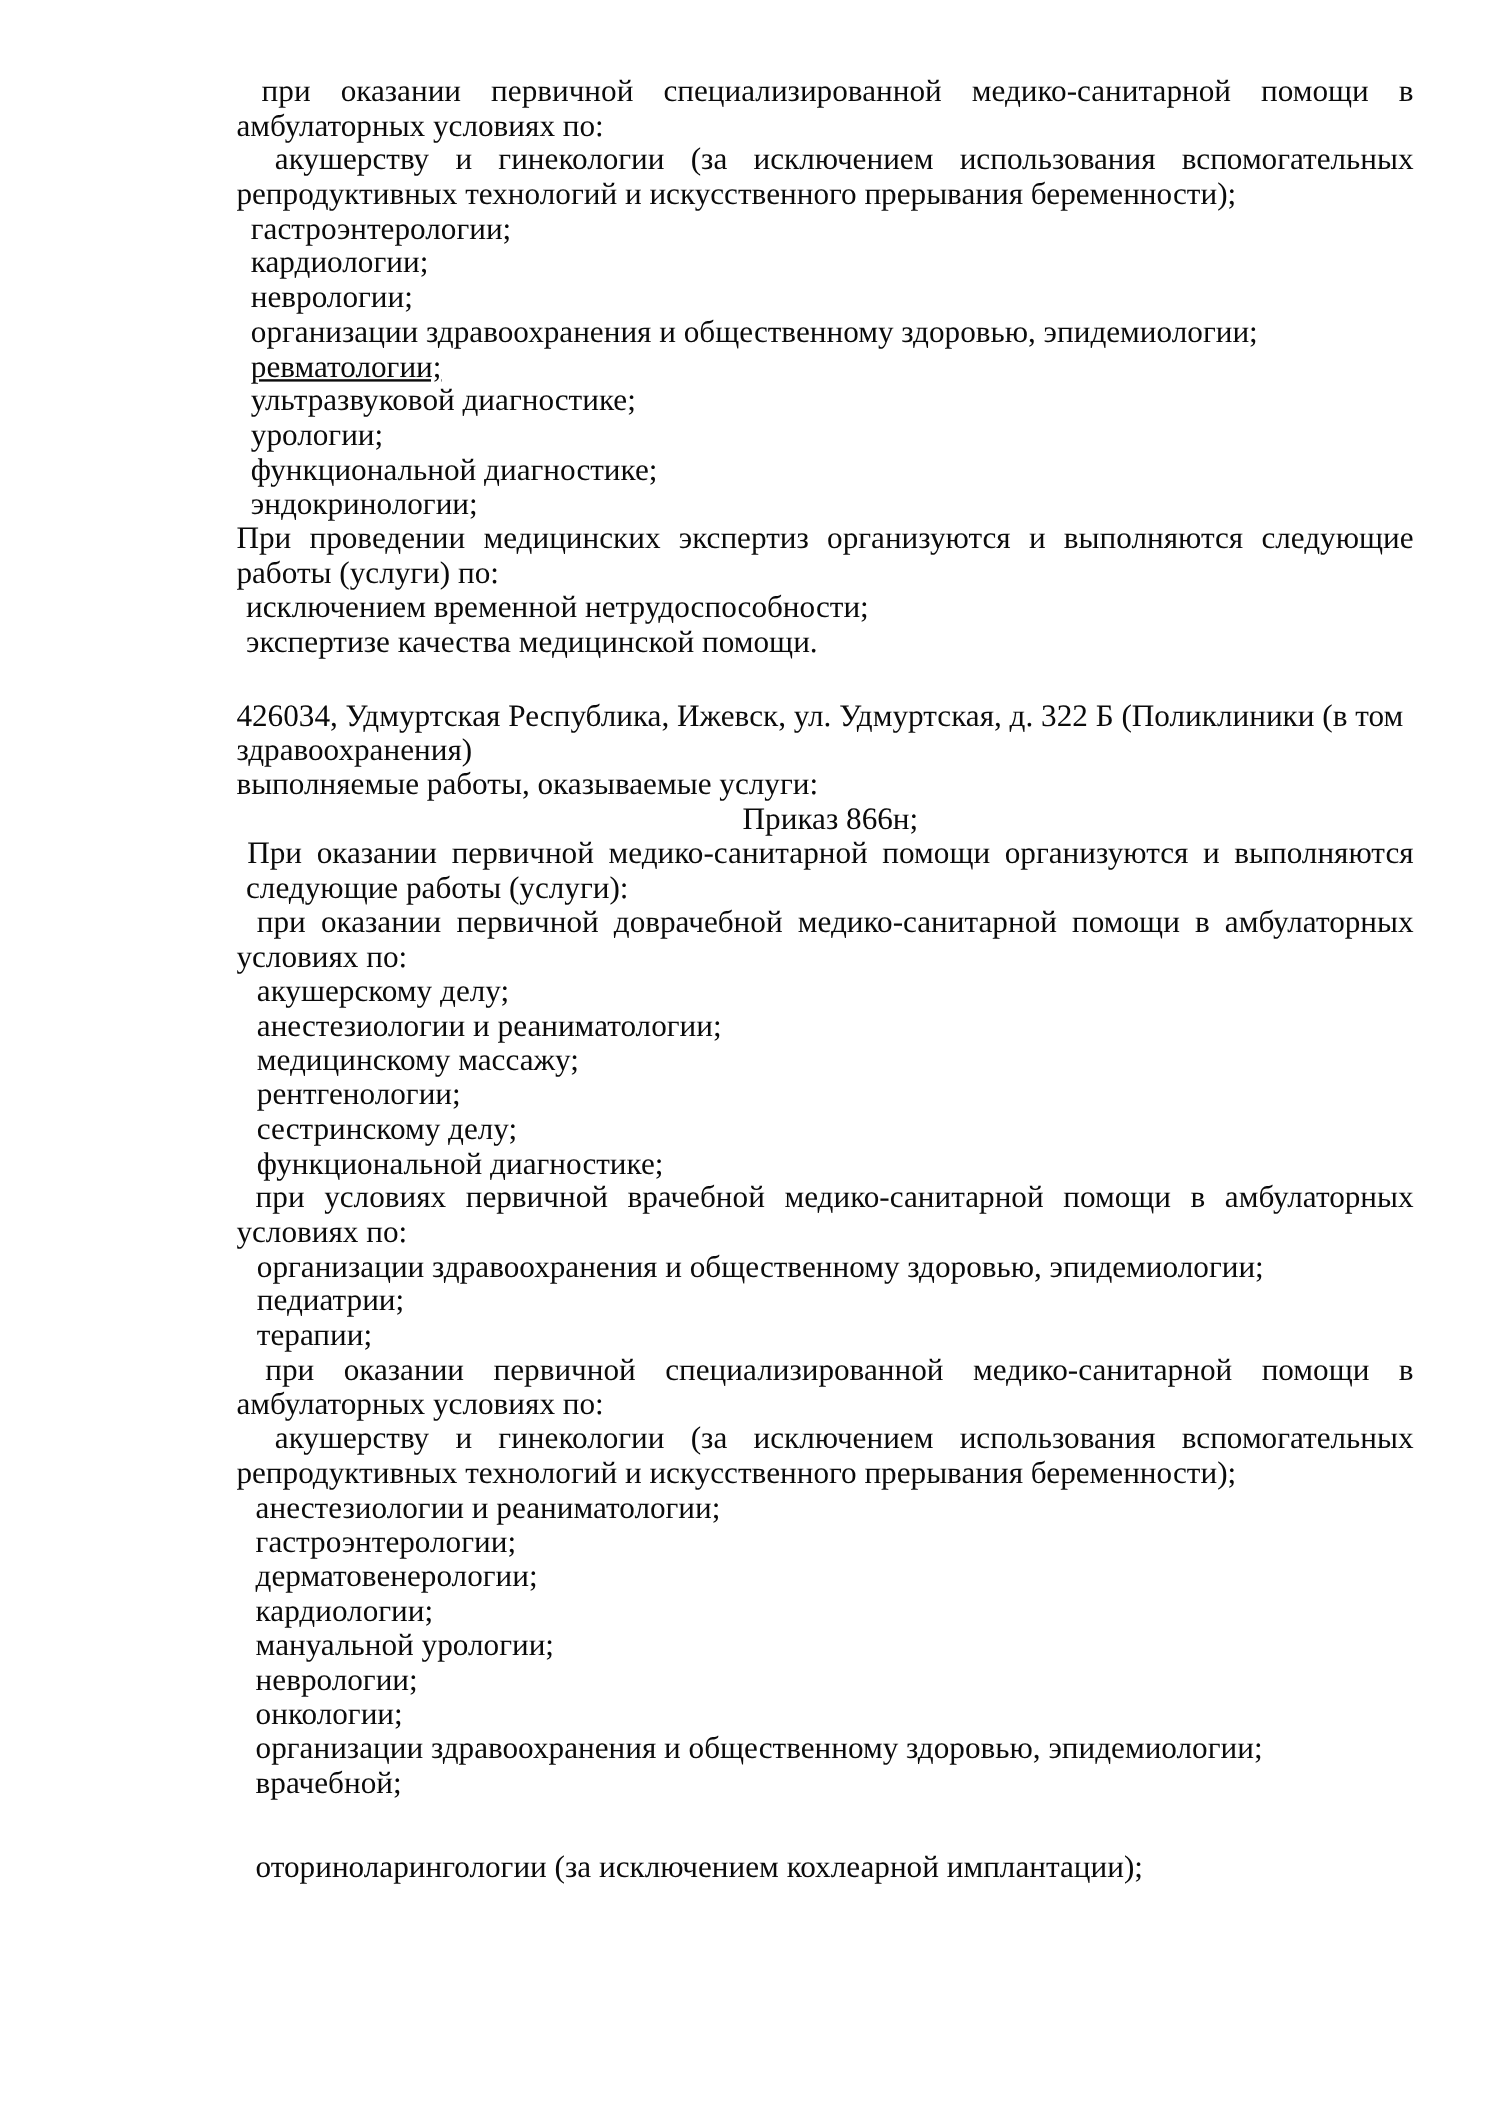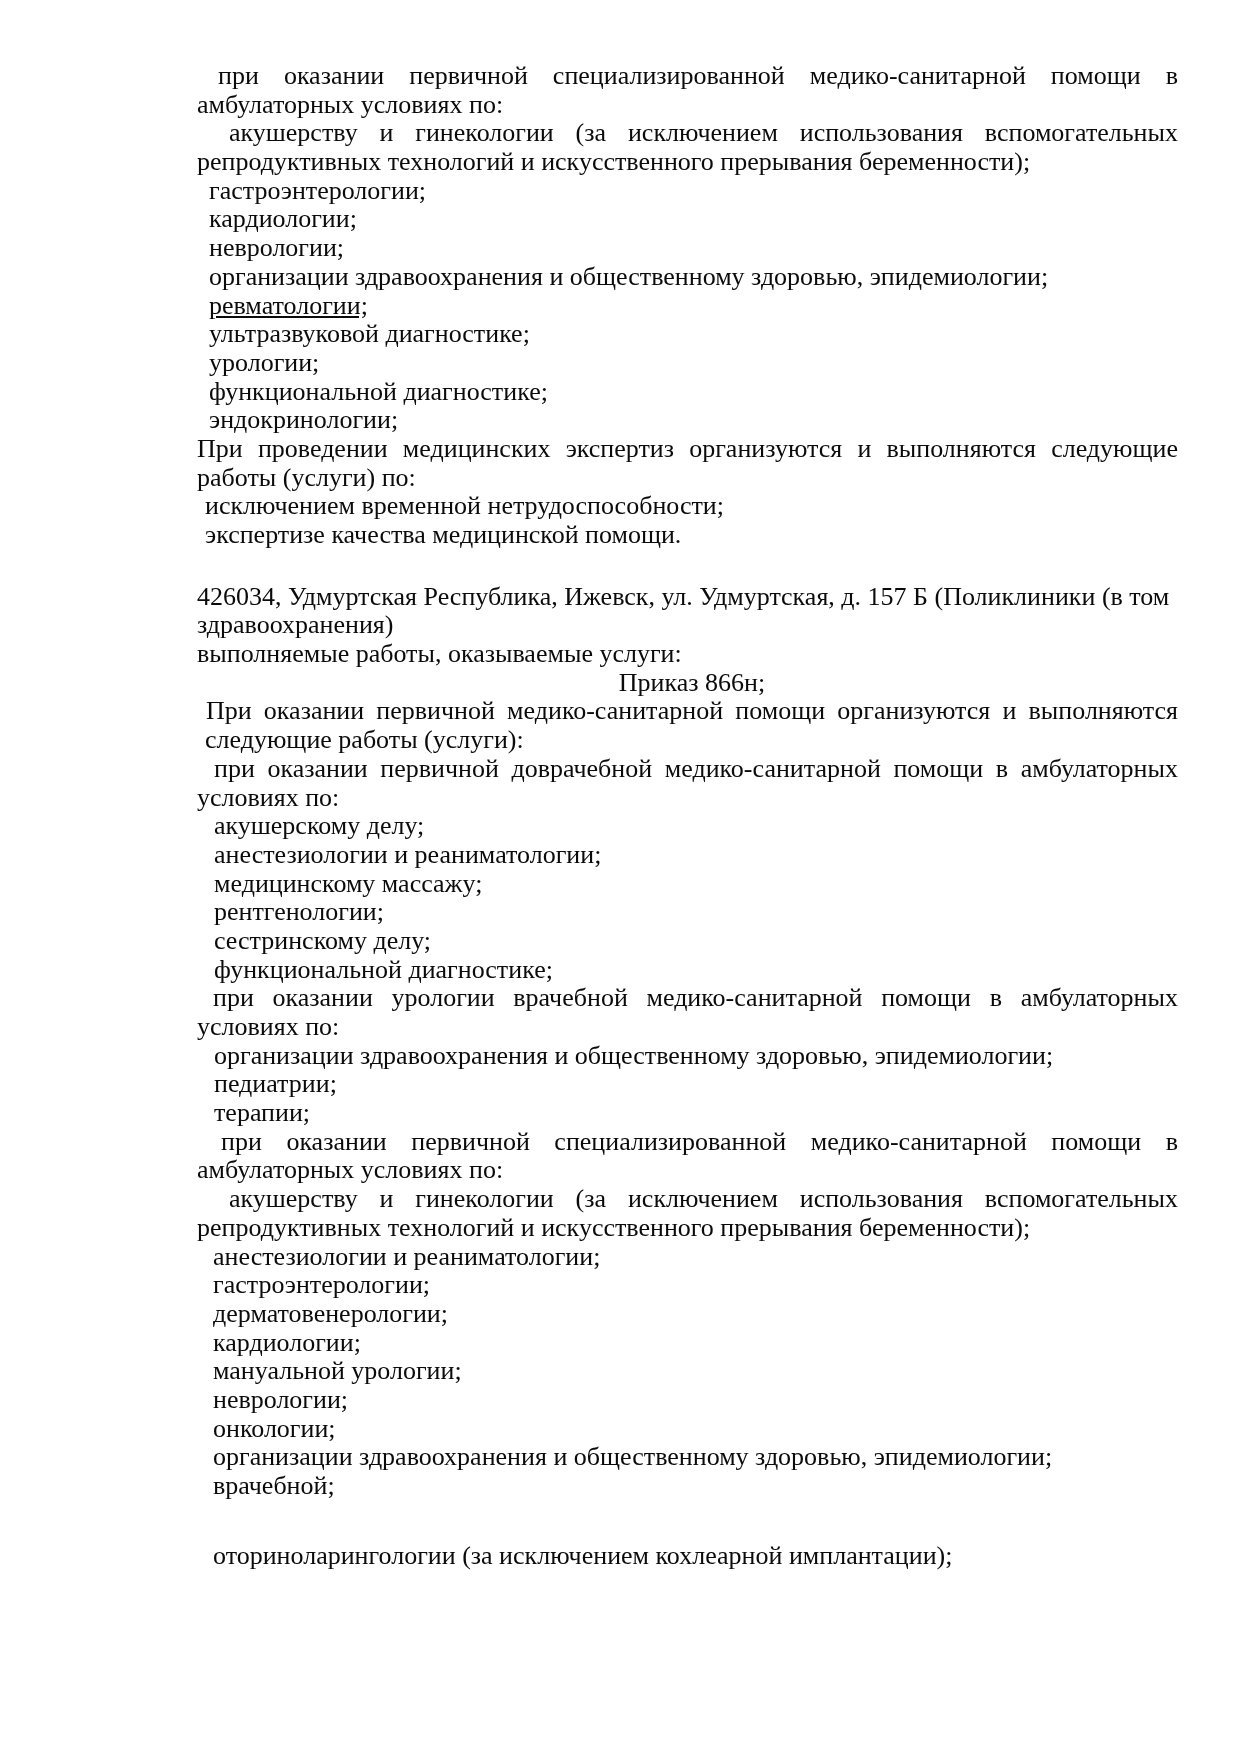--- a/index.html
+++ b/index.html
@@ -60,35 +60,35 @@
         <div class="line" style="padding-left: 12px;">ультразвуковой диагностике;</div>
         <div class="line" style="padding-left: 12px;">урологии;</div>
         <div class="line" style="padding-left: 12px;">функциональной диагностике;</div>
         <div class="line" style="padding-left: 12px;">эндокринологии;</div>
         <div class="line just">При проведении медицинских экспертиз организуются и выполняются следующие</div>
         <div class="line">работы (услуги) по:</div>
         <div class="line" style="padding-left: 8px;">исключением временной нетрудоспособности;</div>
         <div class="line" style="padding-left: 8px;">экспертизе качества медицинской помощи.</div>
       </div>
       <div class="doc-block" style="margin-top: 33px;">
-        <div class="line">426034, Удмуртская Республика, Ижевск, ул. Удмуртская, д. 157 Б (Поликлиники (в том</div>
+        <div class="line">426034, Удмуртская Республика, Ижевск, ул. Удмуртская, д. 322 Б (Поликлиники (в том</div>
         <div class="line">здравоохранения)</div>
         <div class="line">выполняемые работы, оказываемые услуги:</div>
         <div class="line" style="padding-left: 9px; text-align: center;">Приказ 866н;</div>
         <div class="line just" style="padding-left: 9px;">При оказании первичной медико-санитарной помощи организуются и выполняются</div>
         <div class="line" style="padding-left: 8px;">следующие работы (услуги):</div>
         <div class="line just" style="padding-left: 17px;">при оказании первичной доврачебной медико-санитарной помощи в амбулаторных</div>
         <div class="line">условиях по:</div>
         <div class="line" style="padding-left: 17px;">акушерскому делу;</div>
         <div class="line" style="padding-left: 17px;">анестезиологии и реаниматологии;</div>
         <div class="line" style="padding-left: 17px;">медицинскому массажу;</div>
         <div class="line" style="padding-left: 17px;">рентгенологии;</div>
         <div class="line" style="padding-left: 17px;">сестринскому делу;</div>
         <div class="line" style="padding-left: 17px;">функциональной диагностике;</div>
-        <div class="line just" style="padding-left: 16px;">при оказании урологии врачебной медико-санитарной помощи в амбулаторных</div>
+        <div class="line just" style="padding-left: 16px;">при условиях первичной врачебной медико-санитарной помощи в амбулаторных</div>
         <div class="line">условиях по:</div>
         <div class="line" style="padding-left: 17px;">организации здравоохранения и общественному здоровью, эпидемиологии;</div>
         <div class="line" style="padding-left: 17px;">педиатрии;</div>
         <div class="line" style="padding-left: 17px;">терапии;</div>
         <div class="line just" style="padding-left: 24px;">при оказании первичной специализированной медико-санитарной помощи в</div>
         <div class="line">амбулаторных условиях по:</div>
         <div class="line just" style="padding-left: 32px;">акушерству и гинекологии (за исключением использования вспомогательных</div>
         <div class="line">репродуктивных технологий и искусственного прерывания беременности);</div>
         <div class="line" style="padding-left: 16px;">анестезиологии и реаниматологии;</div>
         <div class="line" style="padding-left: 16px;">гастроэнтерологии;</div>

